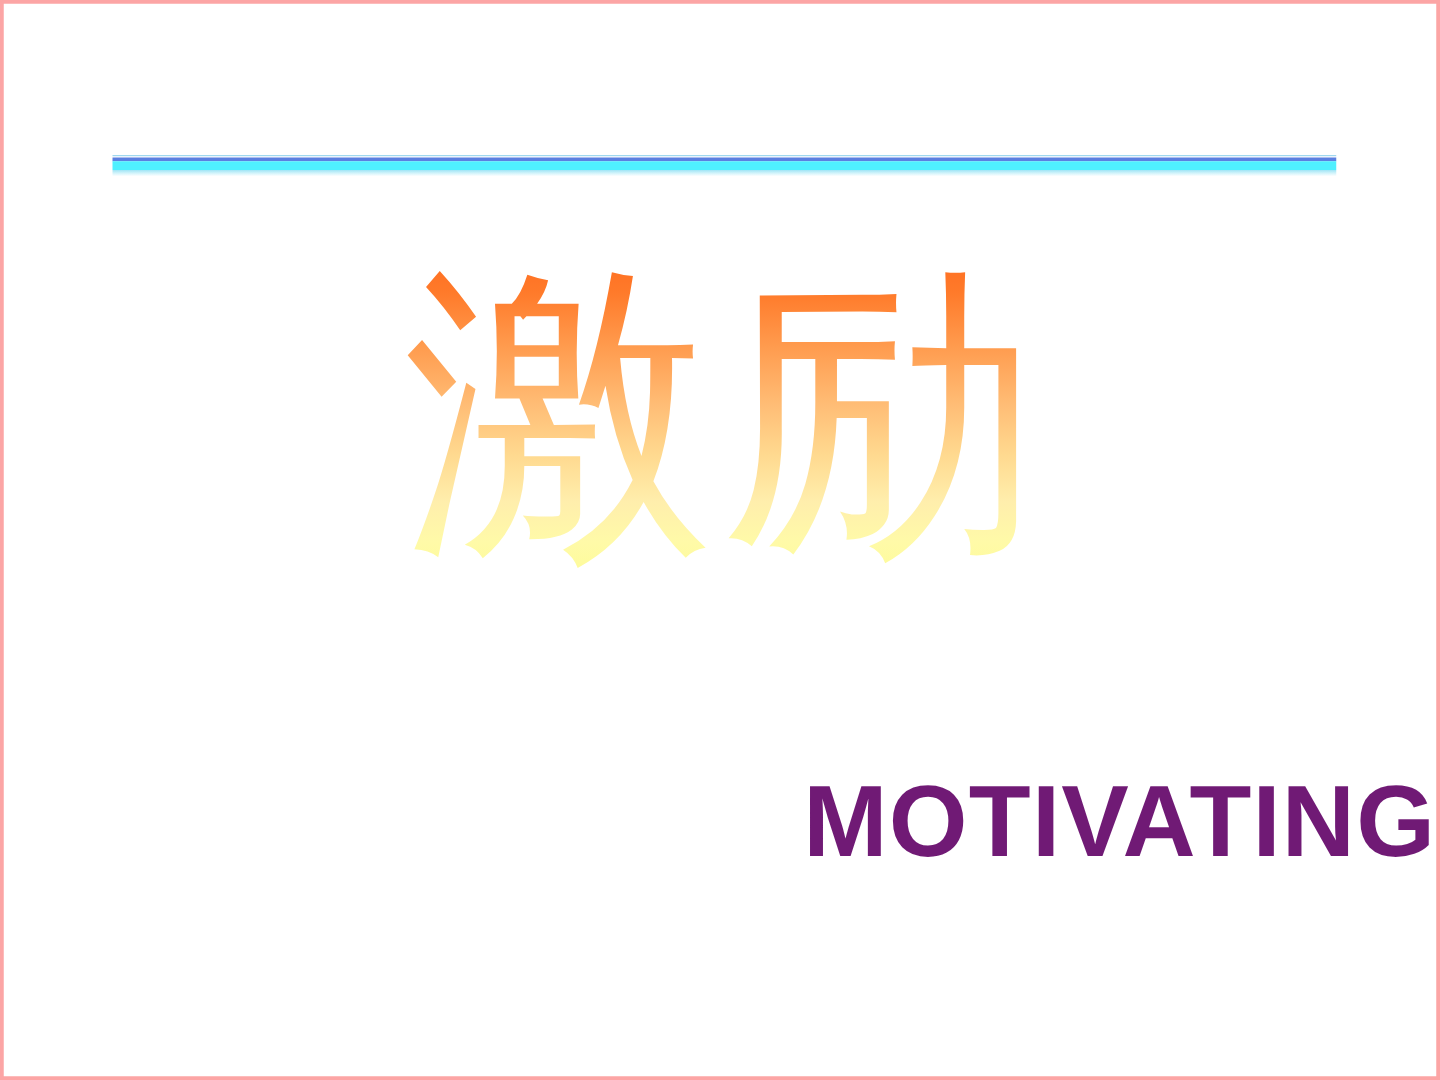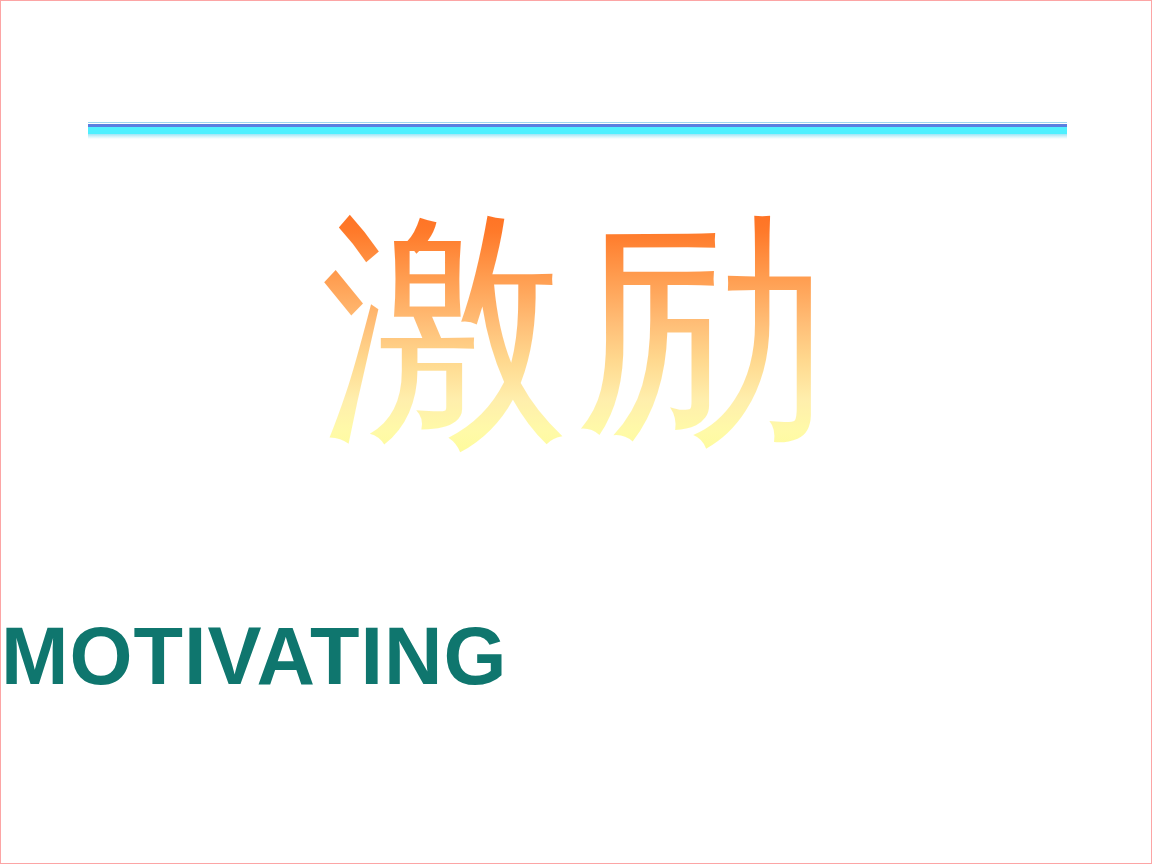--- a/index.html
+++ b/index.html
@@ -13,21 +13,21 @@
     overflow: hidden;
     font-family: "Liberation Sans", sans-serif;
   }
 
   .slide {
     position: relative;
     width: 1152px;
     height: 864px;
     background: #ffffff;
     box-sizing: border-box;
-    border: 1px solid #fca5a5;
+    border: 3px solid #fca5a5;
     overflow: hidden;
   }
 
   
   .rule-wrap {
     position: absolute;
     left: 87px;
     top: 119px;
     width: 979px;
     height: 20px;
@@ -88,27 +88,27 @@
     color: transparent;
     -webkit-text-fill-color: transparent;
   }
 
   
   .en-title {
     position: absolute;
     left: 0;
     top: 608px;
     width: 1146px;
-    text-align: left;
+    text-align: right;
     font-family: "Liberation Sans", sans-serif;
     font-size: 81px;
     line-height: 95px;
     font-weight: bold;
     letter-spacing: 1px;
-    color: #0f766e;
+    color: #701a75;
     white-space: nowrap;
   }
 </style>
 </head>
 <body>
 
 <div class="slide">
 
   <div class="rule-wrap">
     <div class="rule-line-top"></div>

